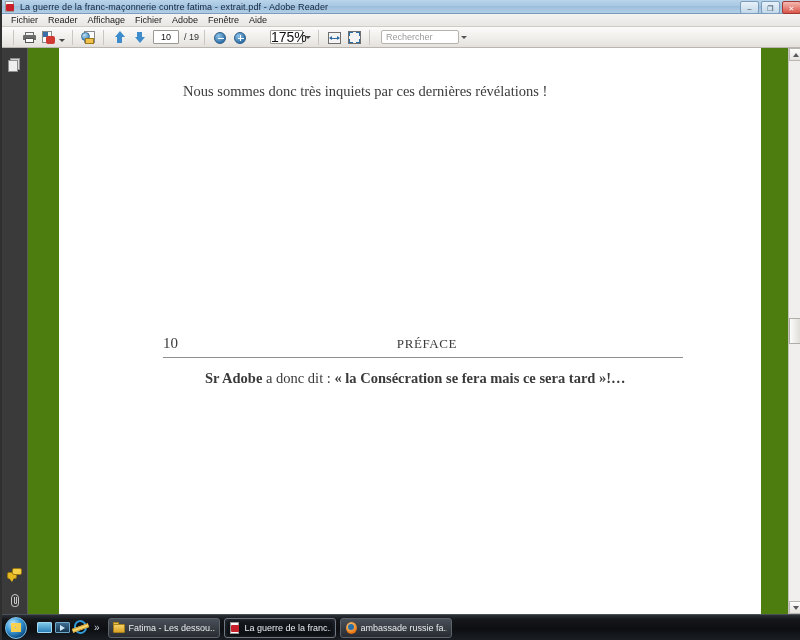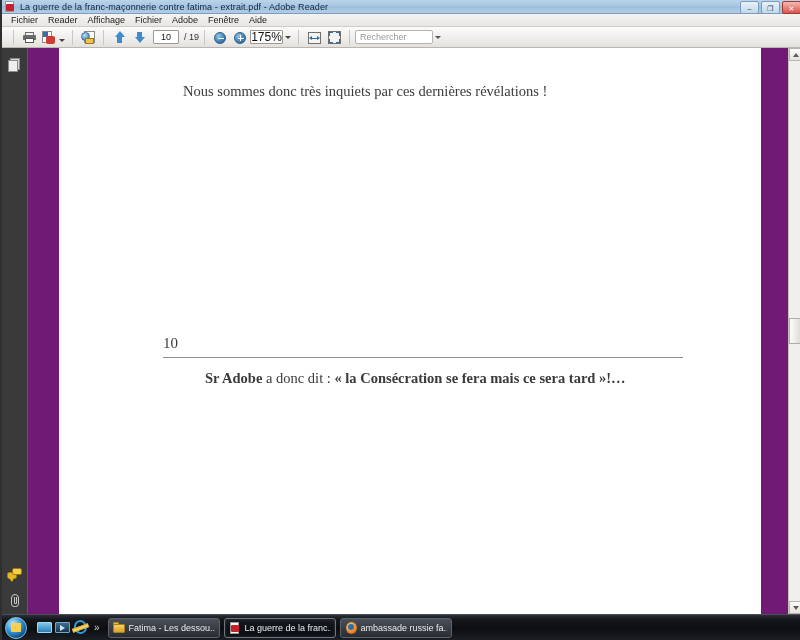--- a/index.html
+++ b/index.html
@@ -141,22 +141,22 @@
   
   .ic-zoom { position:absolute; left:3px; top:3px; width:12px; height:12px;
     border-radius:50%; background: radial-gradient(circle at 35% 30%, #8fc4e8, #2d6fa8 75%);
     border:1px solid #2c5d8a; box-sizing:border-box;}
   .ic-zoom .bar { position:absolute; left:2.5px; top:5px; width:6px; height:1.5px; background:#ffffff;}
   .ic-zoom .bar2 { position:absolute; left:4.7px; top:2.8px; width:1.5px; height:6px; background:#ffffff;}
 
   .zoombox {
     width: 33px; height: 14px; background:#ffffff;
     border:1px solid #9b9792; border-radius:1px;
-    font-size:12px; color:#111; text-align:center; line-height:13px;
-    box-sizing:border-box; flex:none; margin-left:0;
+    font-size:14px; color:#111; text-align:center; line-height:13px;
+    box-sizing:border-box; flex:none; margin-left:20px;
   }
   .zdrop {
     width: 10px; height: 14px; position: relative; flex:none;
   }
   .zdrop .cv {
     position:absolute; left:2px; top:6px; width:0;height:0;
     border-left:3px solid transparent;border-right:3px solid transparent;border-top:3px solid #444;
   }
 
   
@@ -169,21 +169,21 @@
     background:#f4f4f4; border:1px solid #6f6f6f; box-sizing:border-box;}
   .ic-fitp .c1,.ic-fitp .c2,.ic-fitp .c3,.ic-fitp .c4 {
     position:absolute; width:4px; height:4px; border:1px solid #2e6da4; box-sizing:border-box;
   }
   .ic-fitp .c1 { left:0; top:0; border-right:none; border-bottom:none;}
   .ic-fitp .c2 { right:0; top:0; border-left:none; border-bottom:none;}
   .ic-fitp .c3 { left:0; bottom:0; border-right:none; border-top:none;}
   .ic-fitp .c4 { right:0; bottom:0; border-left:none; border-top:none;}
 
   .searchwrap {
-    display:flex; align-items:center; flex:none;
+    display:flex; align-items:center; margin-left: 6px; flex:none;
   }
   .searchbox {
     width: 78px; height: 14px;
     background:#ffffff; border:1px solid #b6b2ad; border-radius:2px;
     display:flex; align-items:center; box-sizing:border-box;
   }
   .searchbox .ph {
     font-size: 9px; color:#9a9a9a; padding-left: 4px; white-space:nowrap;
   }
   .sdrop { width:10px; height:14px; position:relative; flex:none;}
@@ -214,21 +214,21 @@
   }
   .ic-clip:after {
     content:''; position:absolute; left:1.5px; top:2px; width:3px; height:7px;
     border:1.5px solid #c9c9c9; border-top:none; border-radius: 0 0 3px 3px;
     box-sizing:border-box;
   }
 
   
   .viewer {
     position:absolute; left:26px; top:48px; width: 760px; height: 566px;
-    background:#701a75; overflow:hidden;
+    background:#4d7c0f; overflow:hidden;
   }
   .page {
     position:absolute; left: 31px; width: 702px;
     background:#ffffff;
   }
   .page.p1 { top: -180px; height: 402px; }
   .page.p2 { top: 179px; height: 430px; }
 
   .doc-body {
     font-family: "Liberation Serif", serif;
@@ -545,20 +545,21 @@
 
     <div class="page p1">
       <div class="doc-body" style="position:absolute; left:82px; top:212px; width:540px;">
         <div class="para"><span class="ind"></span><span>Nous sommes donc très inquiets par ces dernières révélations !</span></div>
       </div>
     </div>
 
     <div class="page p2">
       <div class="pg-head" style="position:absolute; left:104px; top:108px; width:520px;">
         <span class="pg-num">10</span>
+        <span class="pg-title">PRÉFACE</span>
       </div>
       <div class="pg-rule" style="position:absolute; left:104px; top:130px; width:520px;"></div>
 
       <div class="doc-body" style="position:absolute; left:104px; top:140px; width:520px;">
         <div class="para"><span class="ind"></span><b>Sr Adobe</b><span> a donc dit : </span><b>« la Consécration se fera mais ce sera tard »!…</b></div>
       </div>
     </div>
   </div>
 
   <div class="scrollbar">

